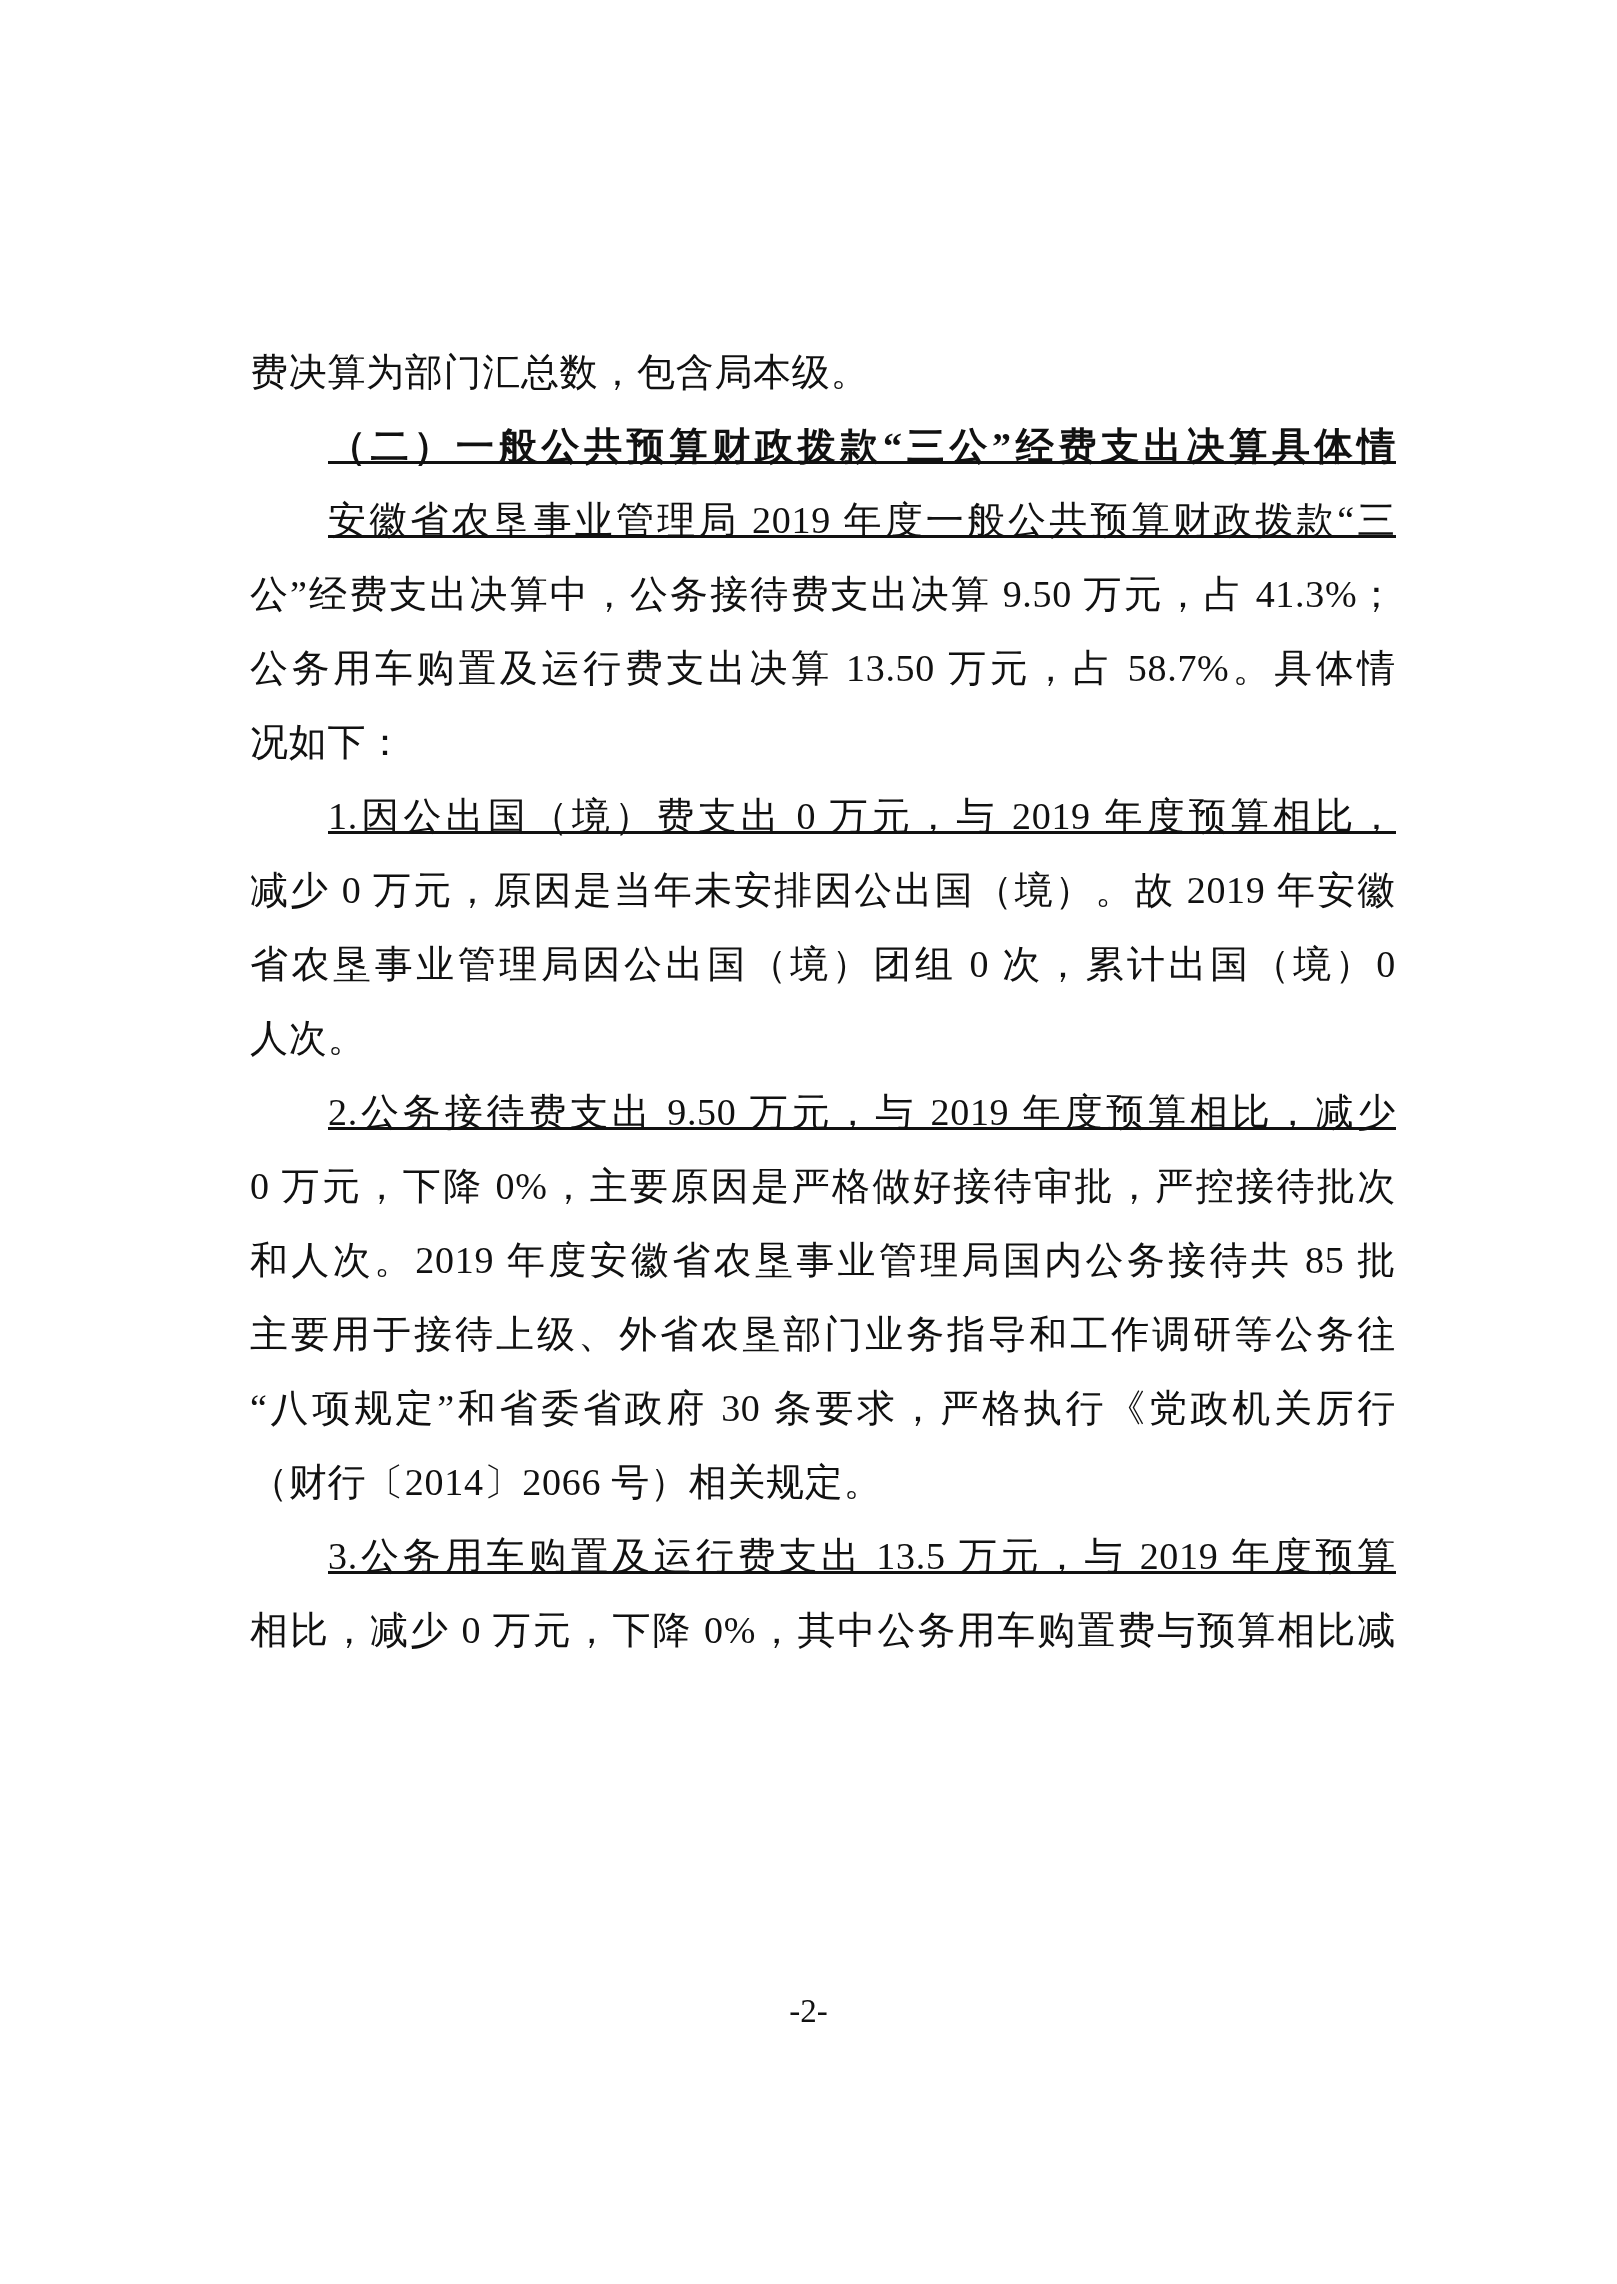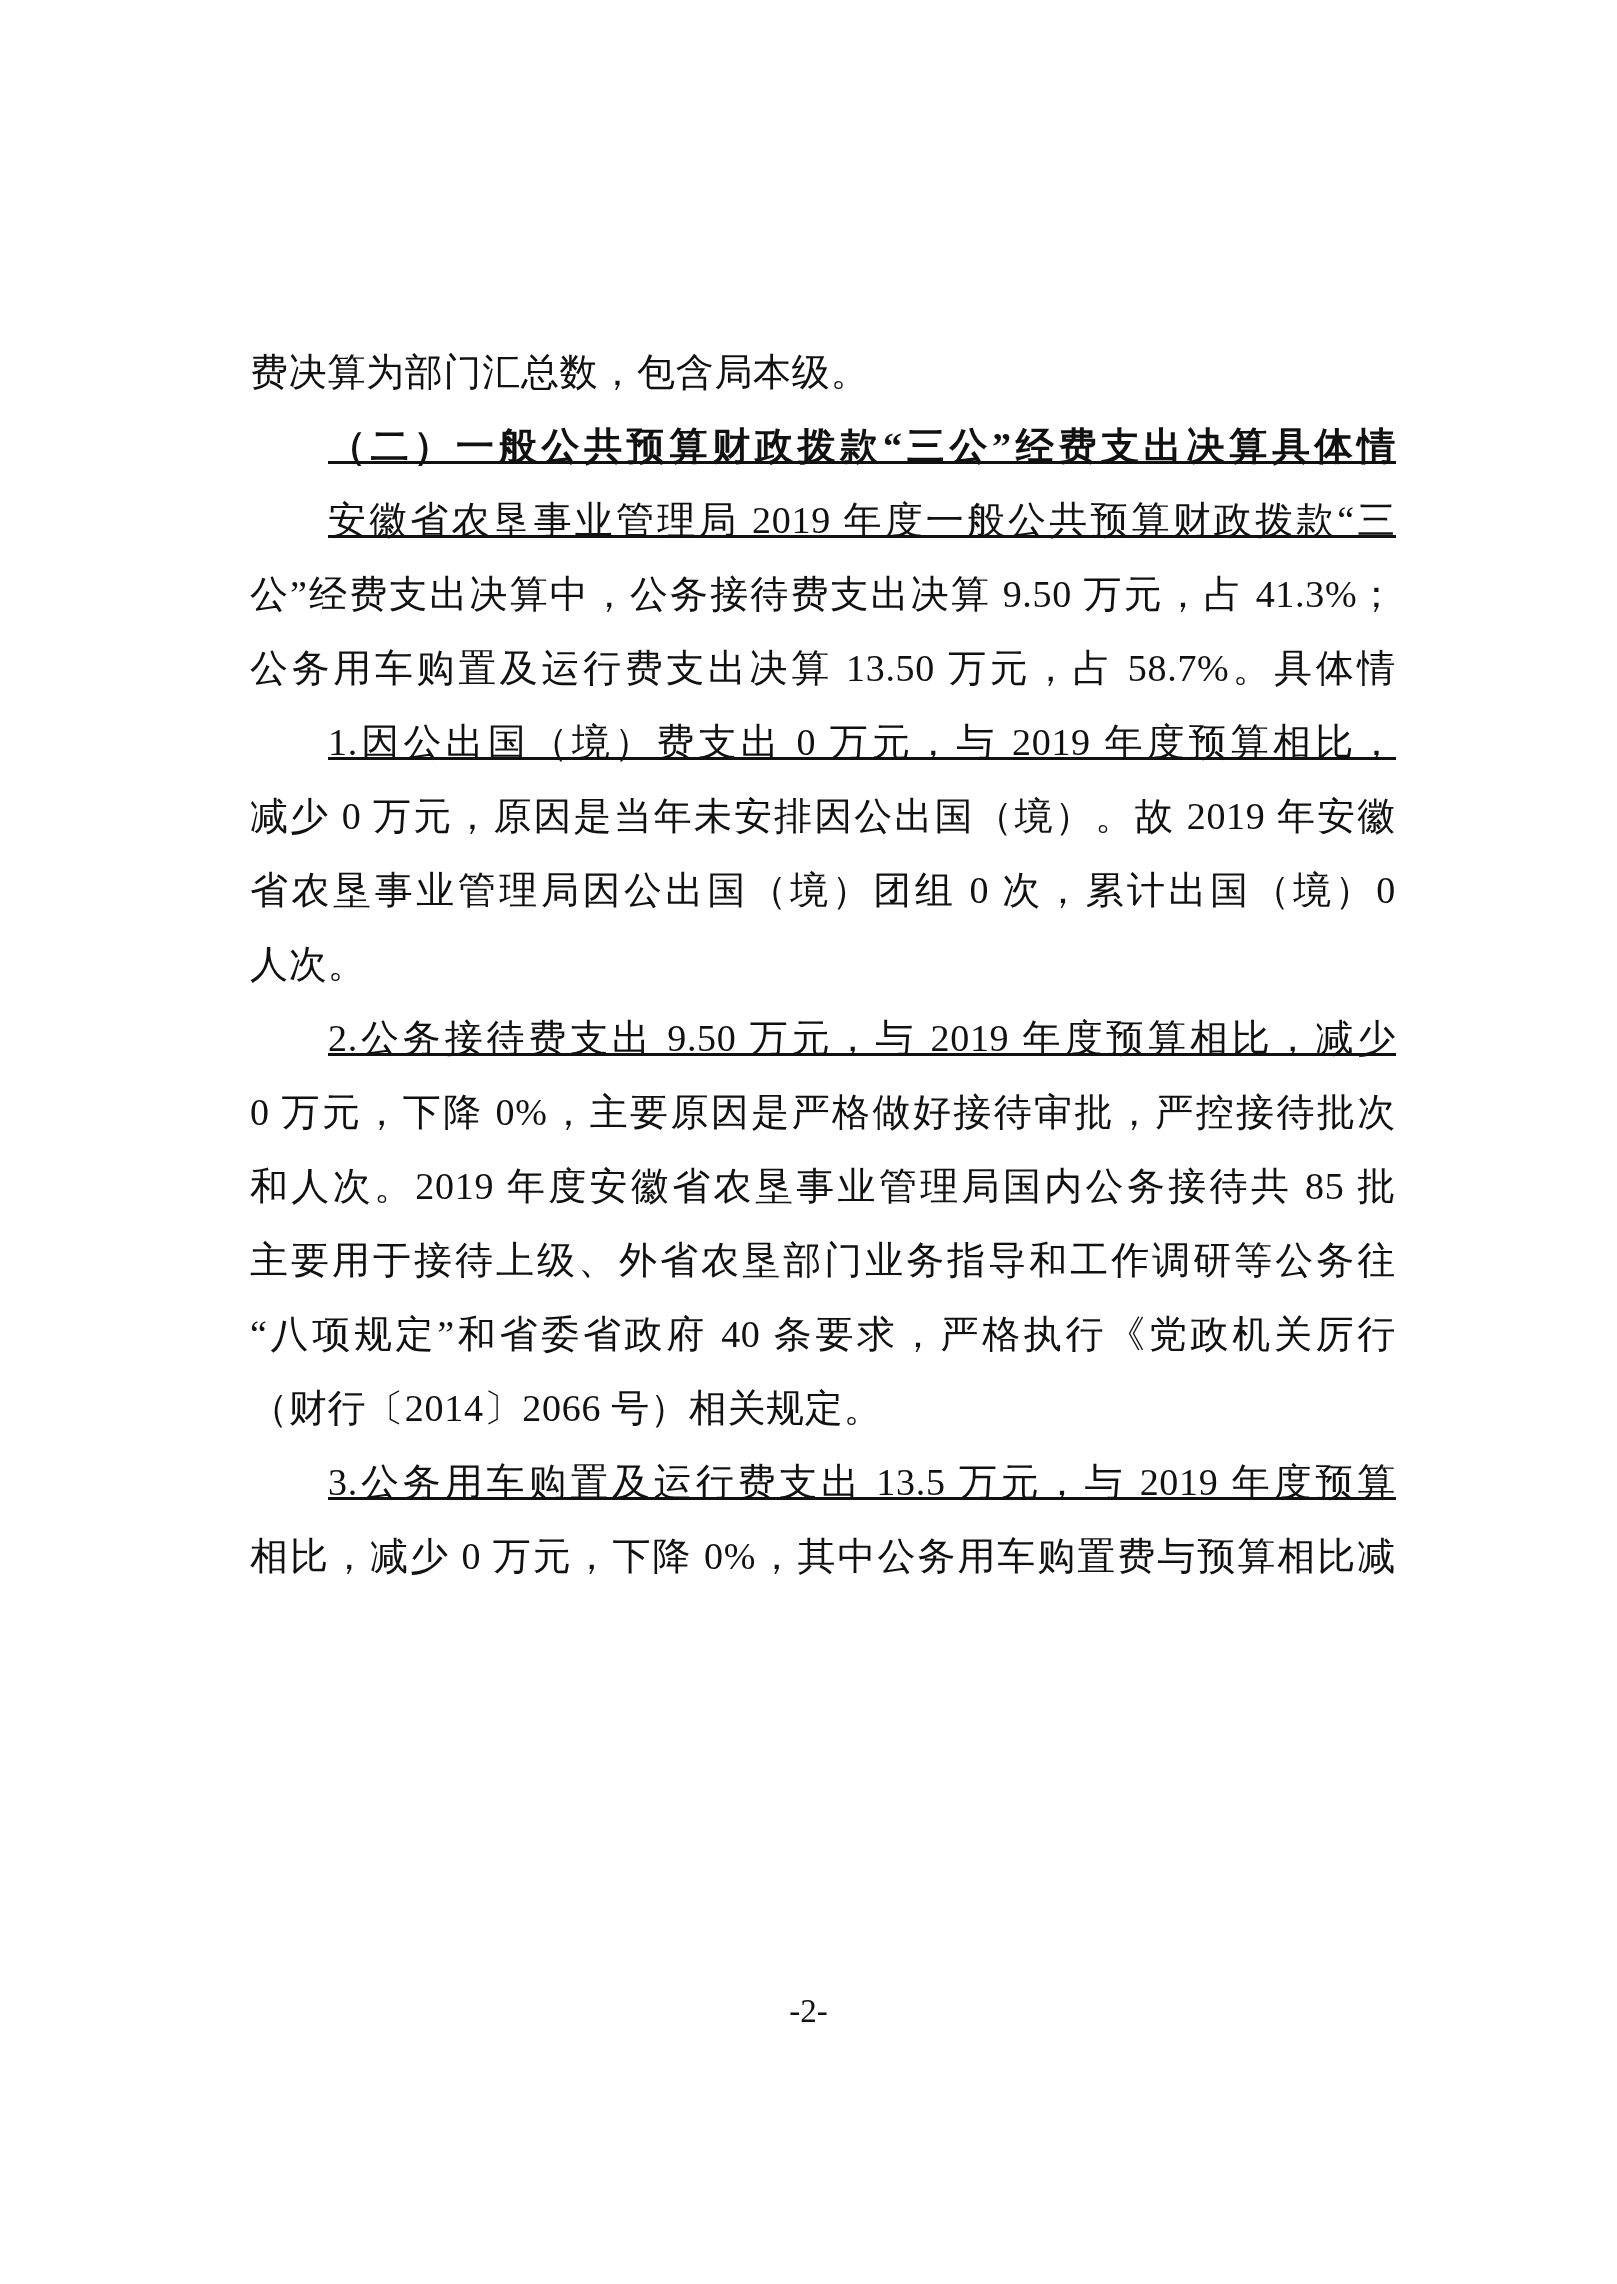--- a/index.html
+++ b/index.html
@@ -57,28 +57,29 @@
 </head>
 <body>
 
 <div class="page">
   <main class="textblock">
     <div class="line">费决算为部门汇总数，包含局本级。</div>
     <div class="line just indent bold">（二）一般公共预算财政拨款“三公”经费支出决算具体情</div>
     <div class="line just indent">安徽省农垦事业管理局 2019 年度一般公共预算财政拨款“三</div>
     <div class="line just">公”经费支出决算中，公务接待费支出决算 9.50 万元，占 41.3%；</div>
     <div class="line just">公务用车购置及运行费支出决算 13.50 万元，占 58.7%。具体情</div>
+    <div class="line">况如下：</div>
     <div class="line just indent">1.因公出国（境）费支出 0 万元，与 2019 年度预算相比，</div>
     <div class="line just">减少 0 万元，原因是当年未安排因公出国（境）。故 2019 年安徽</div>
     <div class="line just">省农垦事业管理局因公出国（境）团组 0 次，累计出国（境）0</div>
     <div class="line">人次。</div>
     <div class="line just indent">2.公务接待费支出 9.50 万元，与 2019 年度预算相比，减少</div>
     <div class="line just">0 万元，下降 0%，主要原因是严格做好接待审批，严控接待批次</div>
     <div class="line just">和人次。2019 年度安徽省农垦事业管理局国内公务接待共 85 批</div>
     <div class="line just">主要用于接待上级、外省农垦部门业务指导和工作调研等公务往</div>
-    <div class="line just">“八项规定”和省委省政府 40 条要求，严格执行《党政机关厉行</div>
+    <div class="line just">“八项规定”和省委省政府 30 条要求，严格执行《党政机关厉行</div>
     <div class="line">（财行〔2014〕2066 号）相关规定。</div>
     <div class="line just indent">3.公务用车购置及运行费支出 13.5 万元，与 2019 年度预算</div>
     <div class="line just">相比，减少 0 万元，下降 0%，其中公务用车购置费与预算相比减</div>
   </main>
   <div class="footer">-2-</div>
 </div>
 
 
 </body></html>

